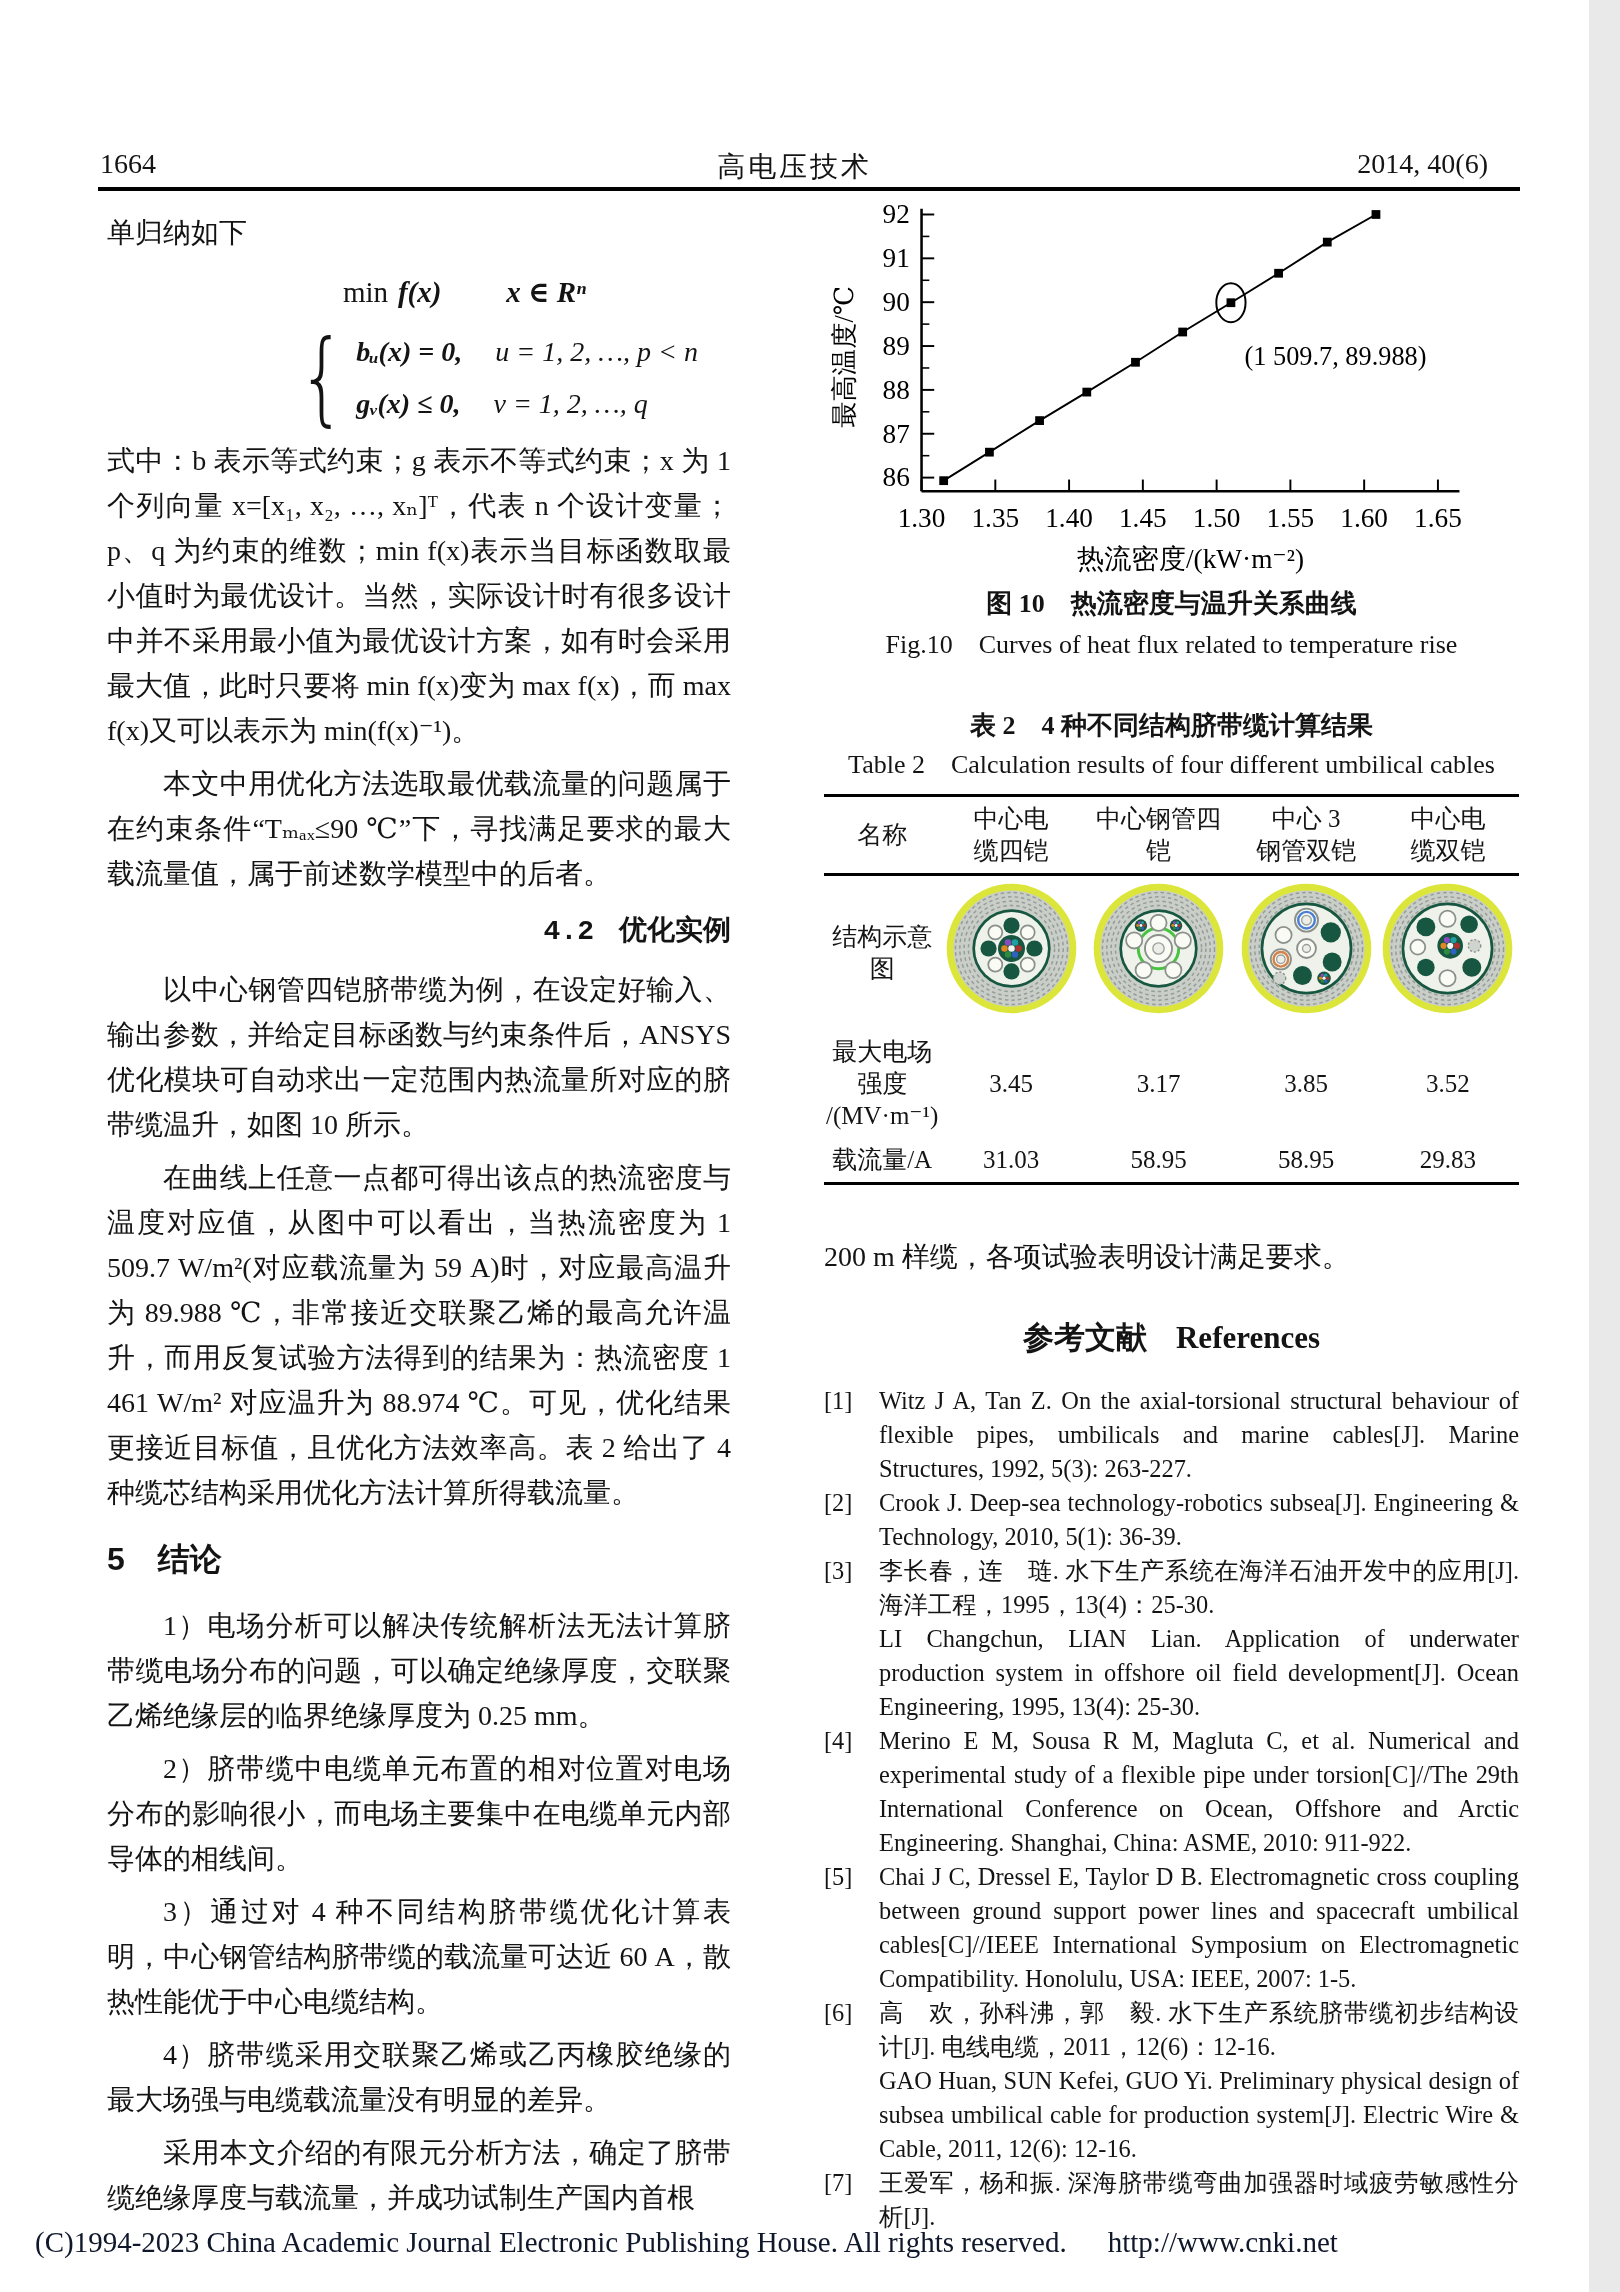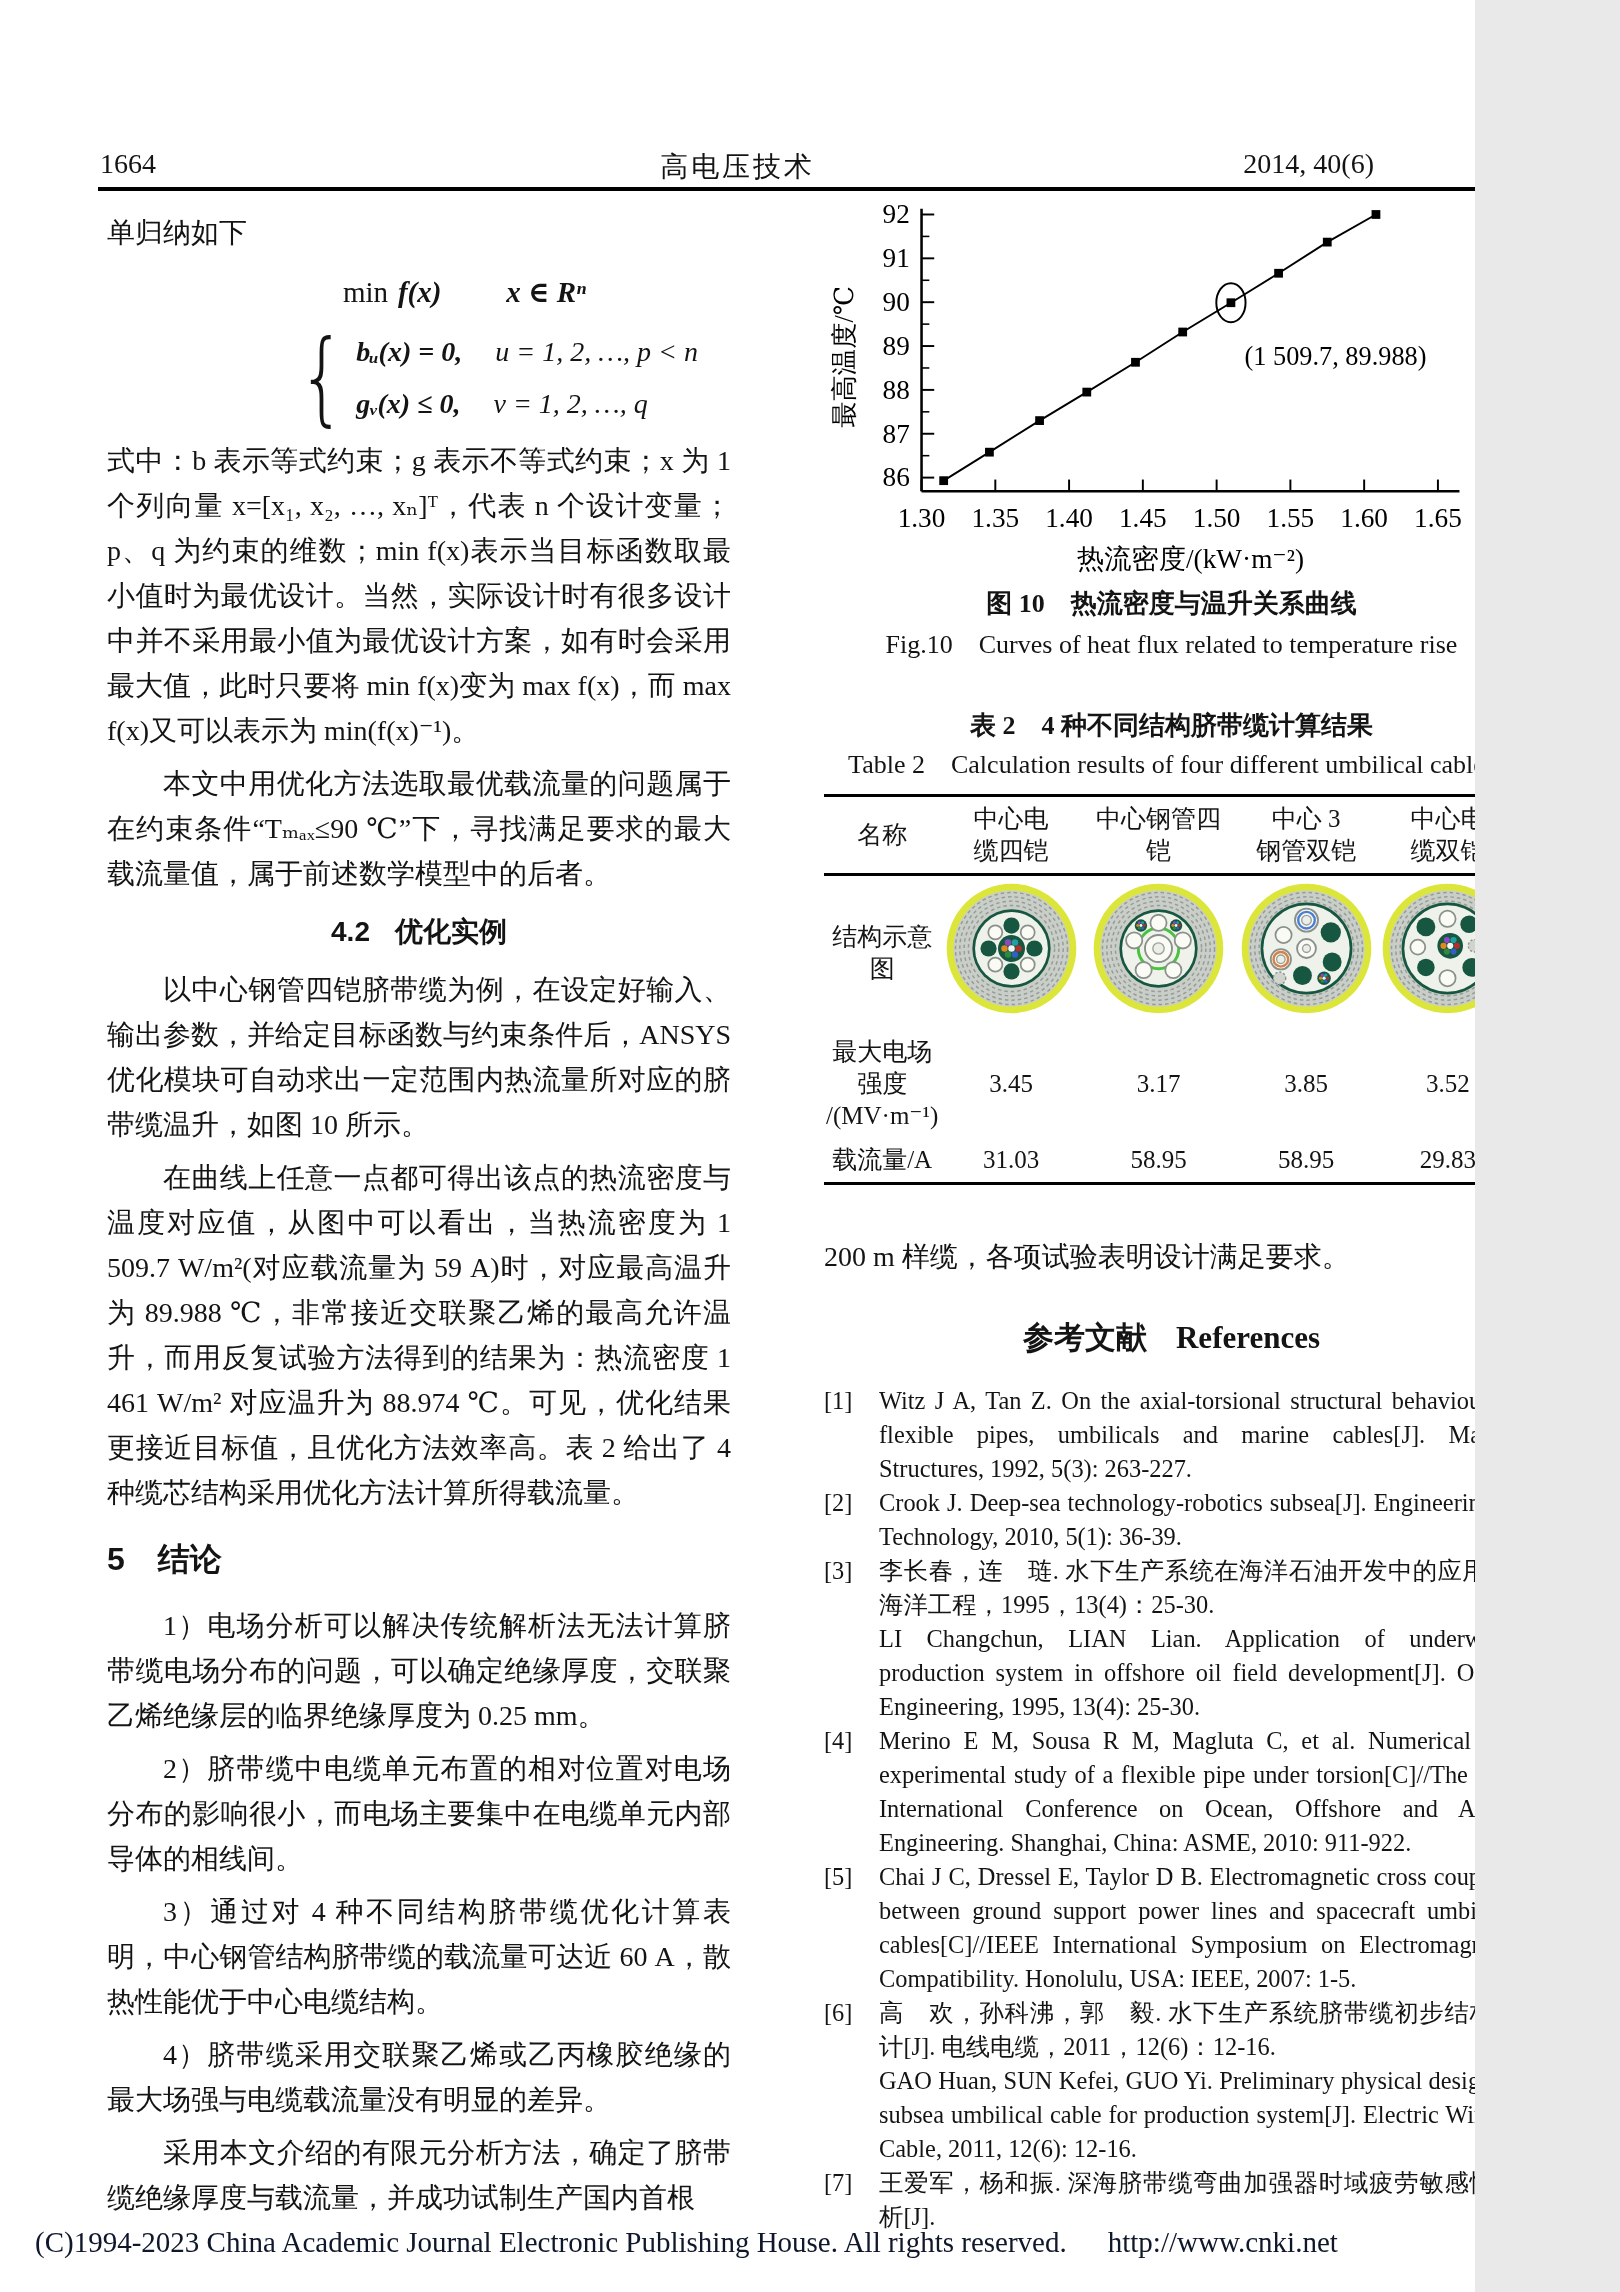--- a/index.html
+++ b/index.html
@@ -1,16 +1,16 @@
 <!DOCTYPE html>
 <html><head>
 <meta charset="utf-8">
 <style>
   html,body{margin:0;padding:0;background:#e9e9e9;}
-  #page{position:relative;width:1475px;height:2293px;background:#ffffff;overflow:hidden;
+  #page{position:relative;width:1589px;height:2293px;background:#ffffff;overflow:hidden;
         font-family:"Liberation Serif","DejaVu Serif",serif;color:#141414;}
   
   .hdr-left{position:absolute;left:100px;top:148px;font-size:28px;}
   .hdr-center{position:absolute;left:0;right:0;top:148px;text-align:center;font-size:28px;letter-spacing:2.9px;}
   .hdr-right{position:absolute;right:101px;top:148px;font-size:28px;}
   .hdr-rule{position:absolute;left:98px;top:187px;width:1422px;height:3.9px;background:#000;}
   
   .col-left{position:absolute;left:99px;top:202px;width:640px;font-size:28px;line-height:45px;text-align:justify;}
   .col-right{position:absolute;left:824px;top:195px;width:695px;}
   .para{margin:8px;}
@@ -20,22 +20,22 @@
   .f-op{font-style:normal;}
   .f-bi{font-style:italic;font-weight:bold;margin-left:9.8px;}
   .f-gap{width:55px;}
   .constraints{display:flex;align-items:center;padding-left:191px;margin:3.9px 0 5.9px 0;}
   .brace{font-size:101px;font-weight:200;line-height:101px;transform:scaleX(.75);font-family:"DejaVu Sans","Liberation Sans",sans-serif;}
   .c-rows{margin-left:2px;}
   .c-row{font-size:28px;line-height:52px;white-space:nowrap;}
   .c-lhs{font-style:italic;font-weight:bold;}
   .c-rhs{font-style:italic;margin-left:33px;}
   
-  .h-sub{font-family:Liberation Sans, sans-serif;font-weight:bold;font-size:28px;
-         line-height:55px;text-align:center;text-indent:0;}
+  .h-sub{font-family:Liberation Mono, monospace;font-weight:bold;font-size:28px;
+         line-height:55px;text-align:right;text-indent:0;}
   .h-sub .h-num{margin-right:25px;}
   .h-main{font-family:"Liberation Sans","DejaVu Sans",sans-serif;font-weight:bold;font-size:32px;
           line-height:72px;text-align:left;text-indent:0;}
   .h-main .h-num{margin-right:33px;}
   
   #figure10{width:695px;}
   .cap-cn{text-align:center;font-size:26px;font-weight:bold;line-height:41px;margin-top:2px;}
   .cap-en{text-align:center;font-size:26px;line-height:41px;}
   
   .tbl-title-cn{text-align:center;font-size:26px;font-weight:bold;line-height:39px;margin-top:41px;}

